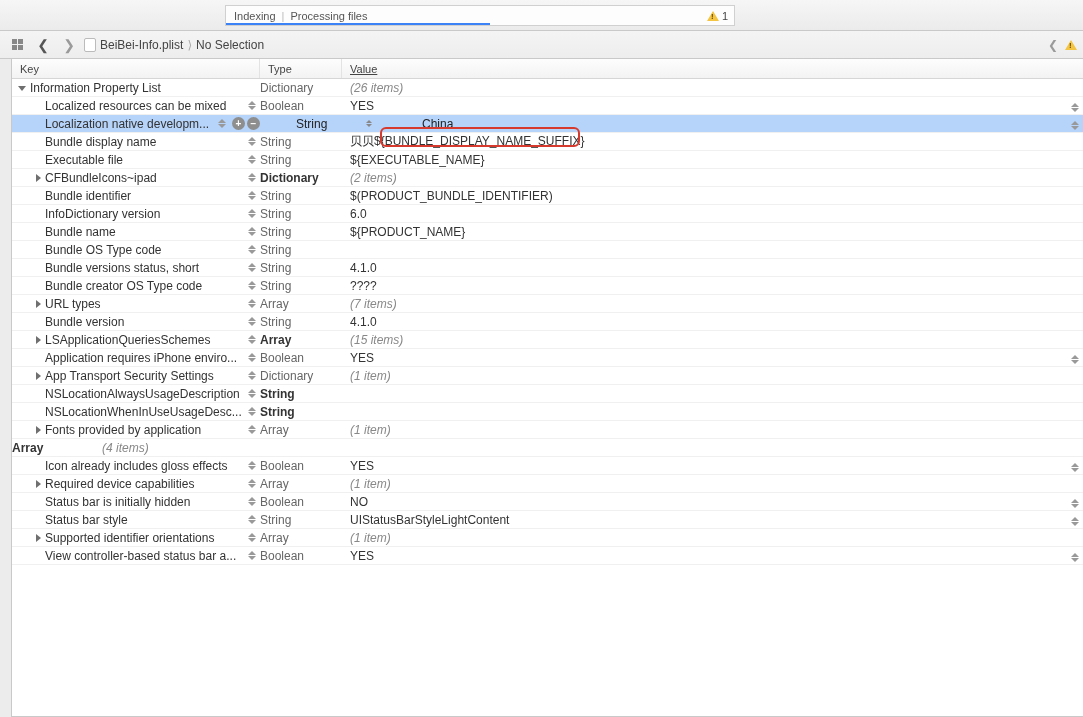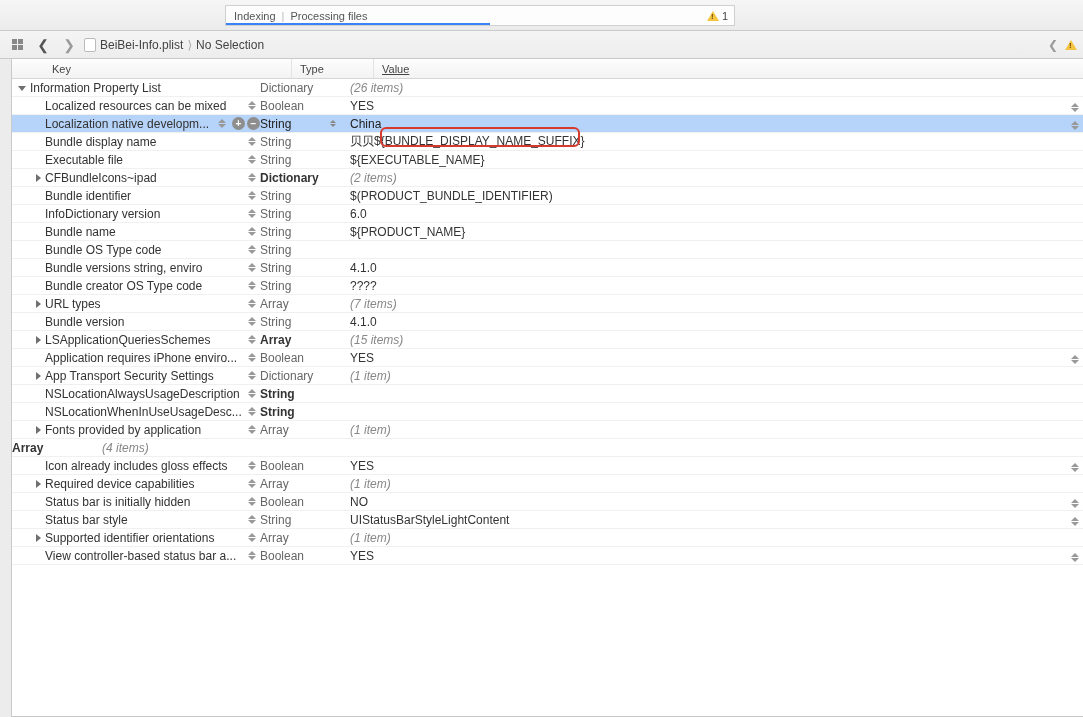--- a/index.html
+++ b/index.html
@@ -115,37 +115,37 @@
     background: linear-gradient(#fdfdfd,#f3f3f3);
     border-bottom: 1px solid #d6d6d6;
     font-size: 11px;
     color: #444;
   }
   .col-headers div {
     display: flex; align-items: center;
     padding-left: 8px;
     border-right: 1px solid #e3e3e3;
   }
-  .col-key   { width: 248px; margin-left: 32px; }
+  .col-key   { width: 248px; }
   .col-type  { width: 82px; }
   .col-value { flex: 1; border-right: none !important; text-decoration: underline; }
   .rows { flex:1; overflow-y:auto; }
   .row {
     display: flex;
     height: 18px;
     align-items: center;
     font-size: 12px;
     border-bottom: 1px solid #f0f0f0;
     position: relative;
   }
   .row .c-key   { width: 248px; display:flex; align-items:center; overflow:hidden; white-space:nowrap; position: relative; }
   .row .c-type  { width: 82px; color:#666; display:flex; align-items:center; position: relative; }
   .row .c-value { flex:1; color:#333; padding-left:8px; display:flex; align-items:center; position: relative; }
   .row .c-value.dim { color:#888;font-style:italic; }
-  .row.selected { background:#b6d3f9; }
+  .row.selected { background:#b6d3f9;gap:36px; }
   .row.selected .c-type, .row.selected .c-value { color:#222; }
   .row .disclosure {
     display:inline-block; width:0;height:0;
     border-top:4px solid transparent; border-bottom:4px solid transparent;
     border-left:5px solid #6f6f6f;
     margin-right:4px;
     flex-shrink:0;
   }
   .row .disclosure.open {
     border-left:4px solid transparent; border-right:4px solid transparent;
@@ -430,21 +430,21 @@
           </span>
         </div>
         <div class="c-type">
           <span>String</span>
         </div>
       </div>
       <div class="row">
         <div class="c-key">
           <span style="display: inline-block; width: 24px; flex-shrink: 0;"></span>
           <span class="disclosure none"></span>
-          <span class="key-text">Bundle versions string, enviro</span>
+          <span class="key-text">Bundle versions status, short</span>
           <span class="row-stepper">
             <span class="up"></span>
             <span class="down"></span>
           </span>
         </div>
         <div class="c-type">
           <span>String</span>
         </div>
         <div class="c-value">
           <span>4.1.0</span>

